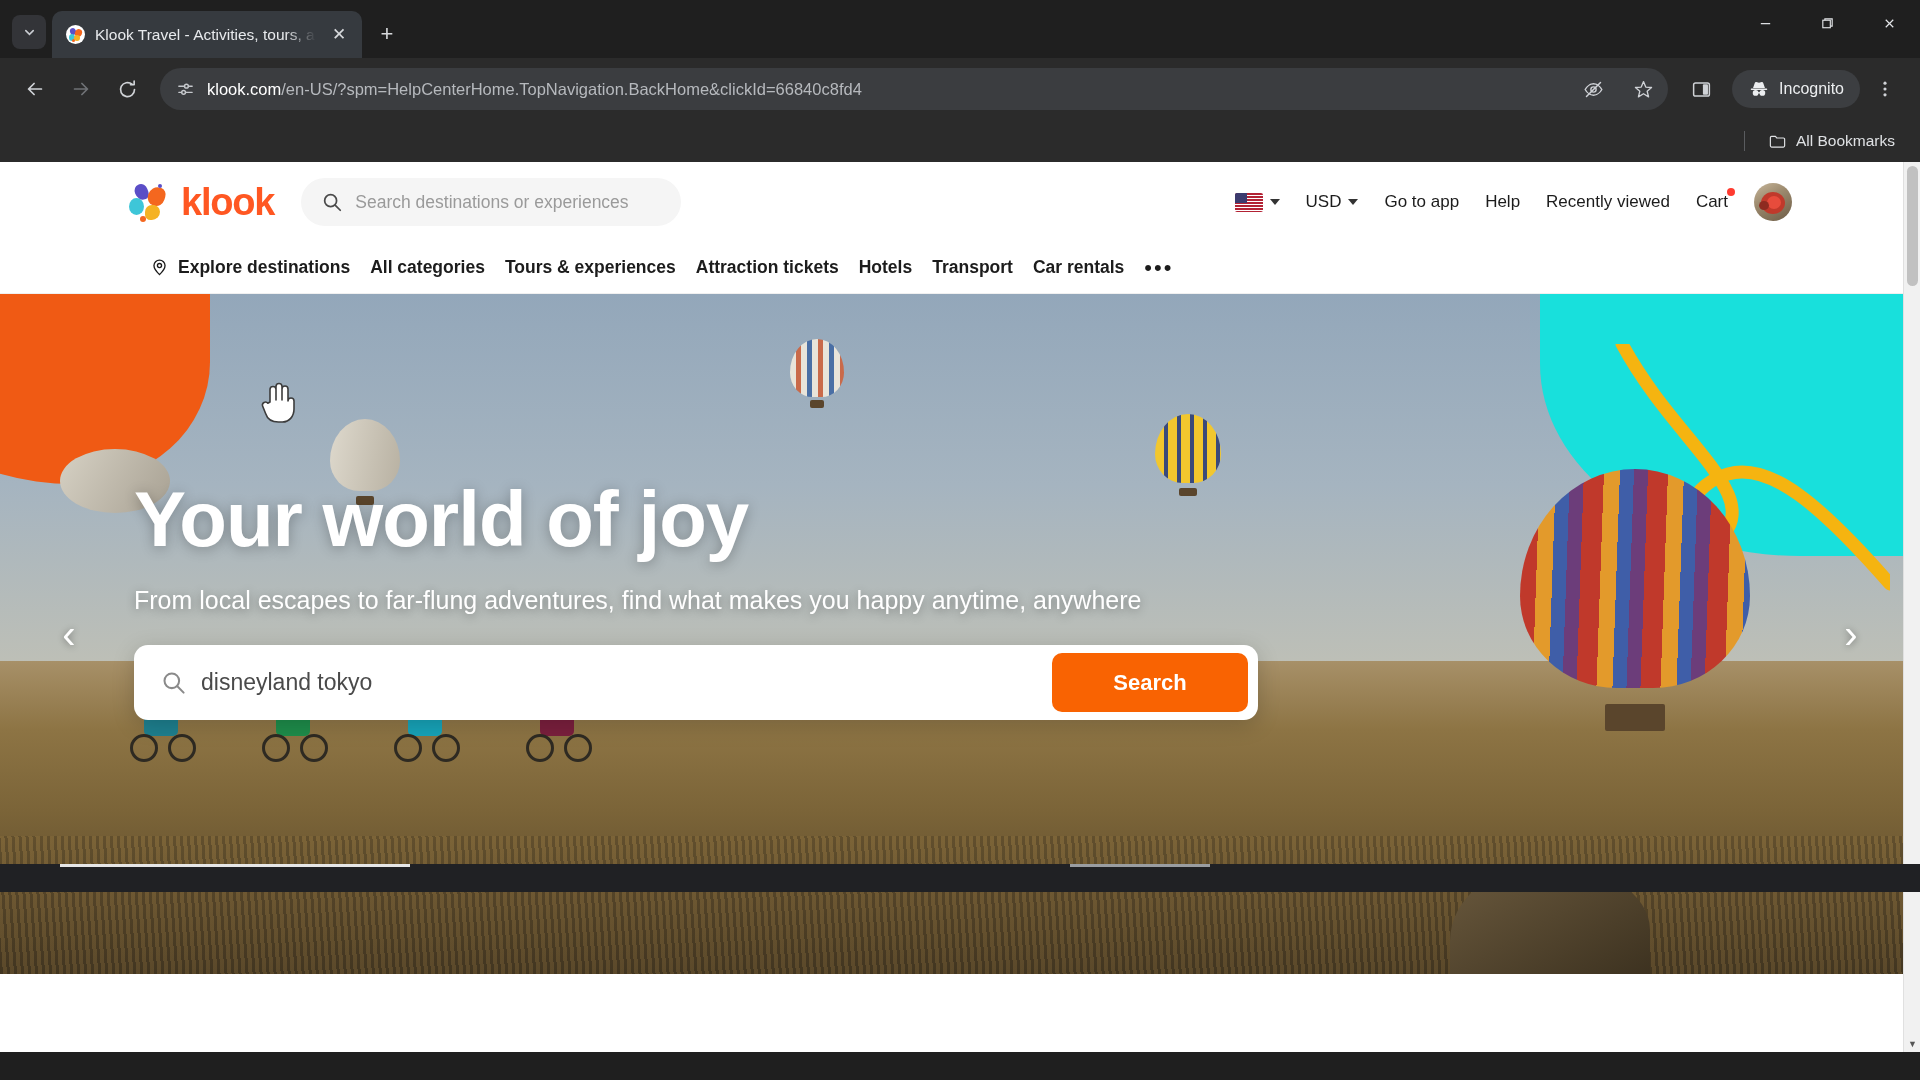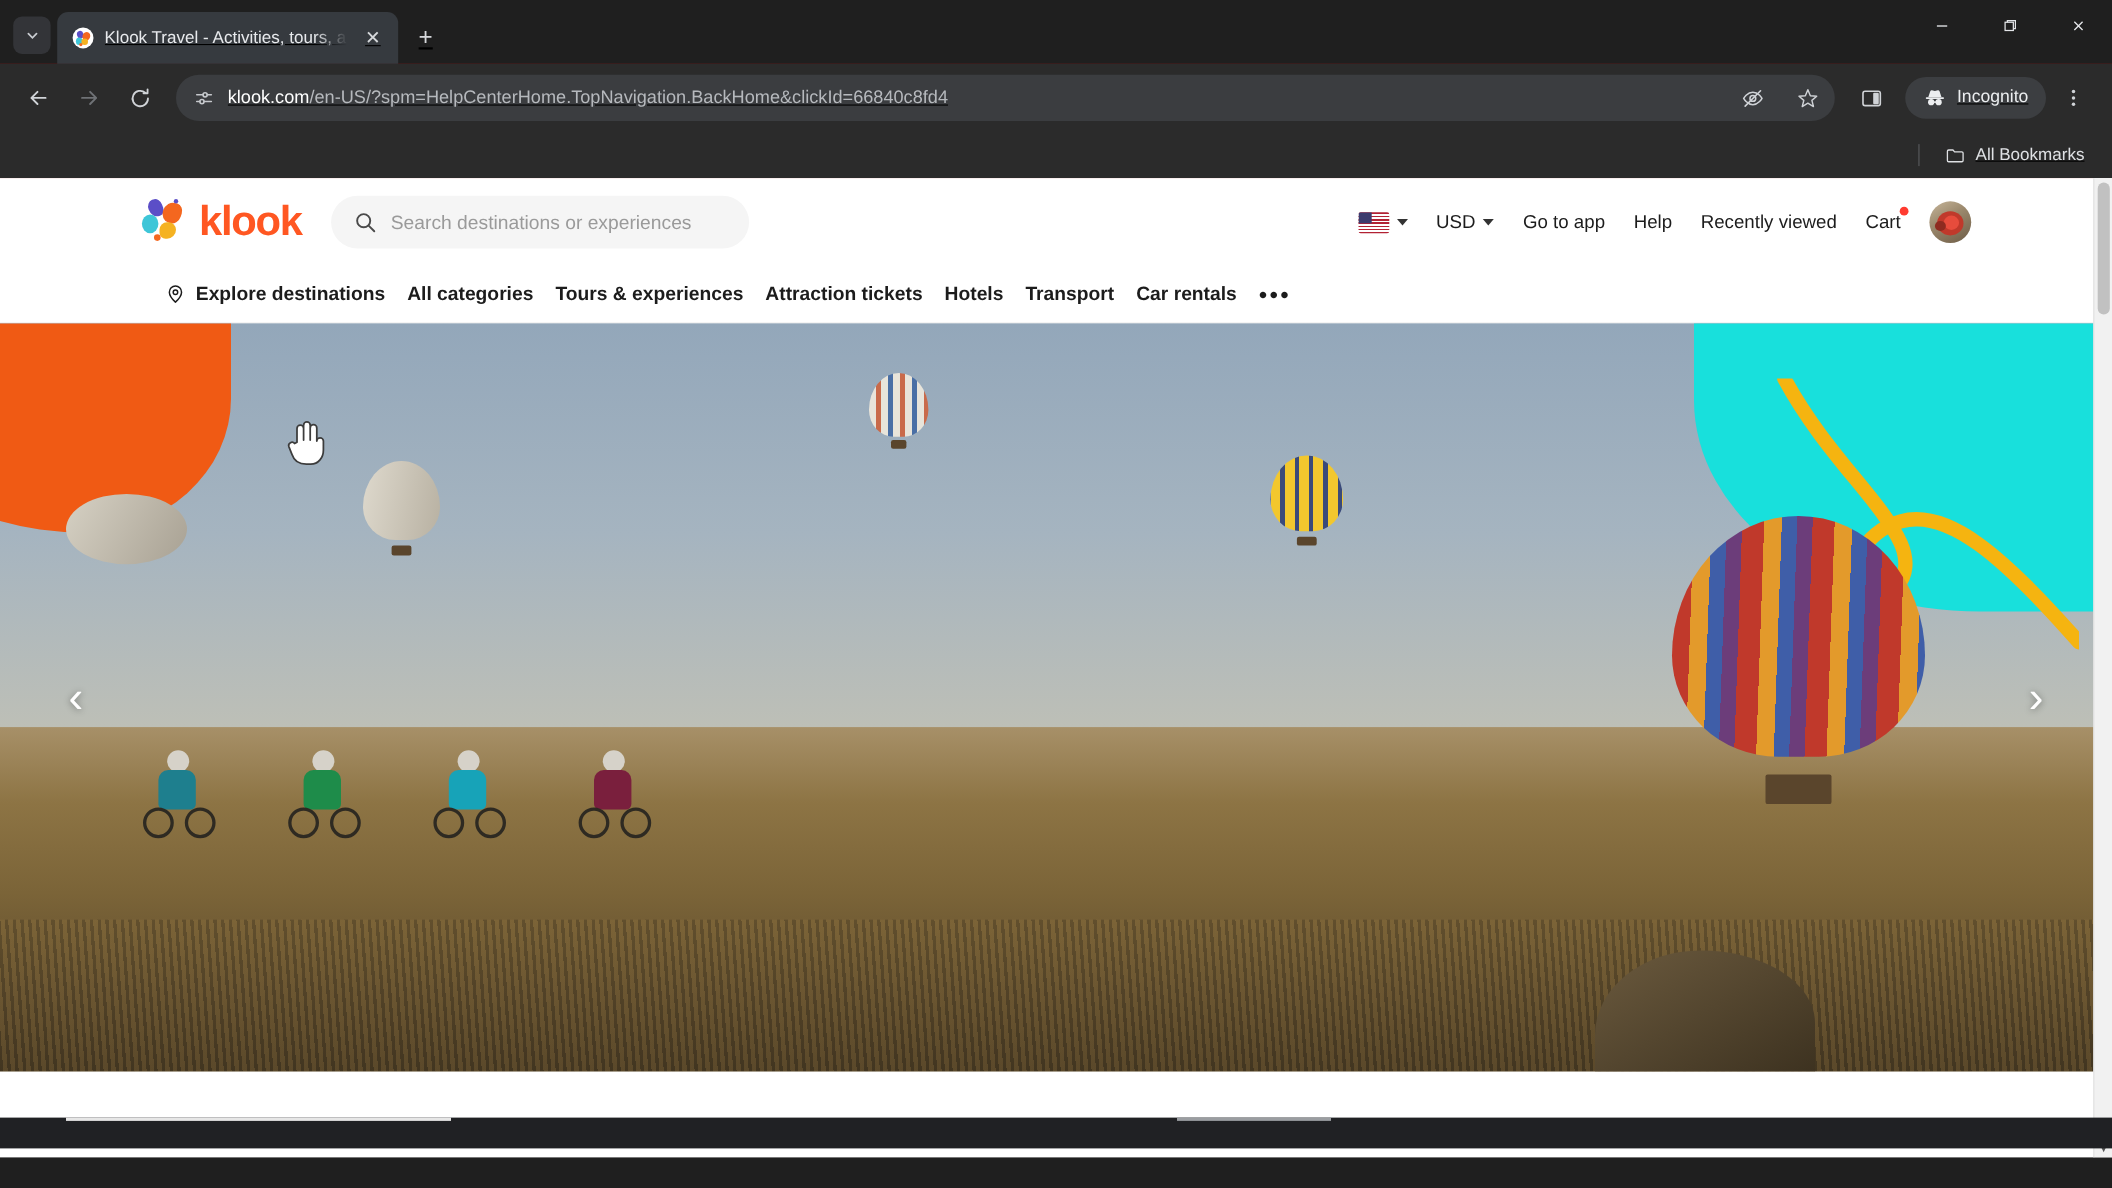--- a/index.html
+++ b/index.html
@@ -4,21 +4,21 @@
 <style>
   * { box-sizing: border-box; margin: 0; padding: 0; }
   html, body {
     width: 1920px; height: 1080px;
     overflow: hidden;
     font-family: "Liberation Sans", sans-serif;
     background: #1f1f1f;
   }
 
   
-  .browser { width: 1920px; height: 1044px; position: relative; background: #b91c1c; text-decoration: underline; }
+  .browser { width: 1920px; height: 892px; position: relative; background: #b91c1c; }
 
   .tabstrip {
     height: 58px; background: #1f1f1f;
     display: flex; align-items: flex-end; padding-left: 8px; position: relative;
   }
   .tab-search-btn {
     width: 34px; height: 34px; margin: 0 6px 9px 4px; border-radius: 8px;
     background: #333438; display: flex; align-items: center; justify-content: center;
     color: #c9ccd1; font-size: 11px;
   }
@@ -124,21 +124,21 @@
     display: flex; align-items: center; justify-content: center; font-size: 9px;
   }
   .scroll-arrow.up { top: 0; }
   .scroll-arrow.down { bottom: 0; }
 
   
   .klook-header {
     height: 80px; background: #fff; display: flex; align-items: center;
     padding: 0 0 0 128px;
   }
-  .klook-logo { display: flex; align-items: flex-start; gap: 9px; flex: 0 0 auto; }
+  .klook-logo { display: flex; align-items: flex-end; gap: 9px; flex: 0 0 auto; }
   .logo-mark { width: 44px; height: 40px; position: relative; }
   .logo-mark i { position: absolute; display: block; }
   .lm1 { width: 13px; height: 16px; background: #5b4ec7; border-radius: 50% 50% 40% 60%; left: 7px; top: 0px; transform: rotate(-20deg); }
   .lm2 { width: 17px; height: 19px; background: #f4671f; border-radius: 58% 42% 50% 50%; left: 20px; top: 3px; transform: rotate(18deg); }
   .lm3 { width: 15px; height: 17px; background: #3ec6d8; border-radius: 50%; left: 1px; top: 14px; }
   .lm4 { width: 15px; height: 15px; background: #f5b222; border-radius: 50% 50% 60% 40%; left: 17px; top: 21px; }
   .lm5 { width: 6px; height: 6px; background: #f4671f; border-radius: 50%; left: 12px; top: 32px; }
   .lm6 { width: 4px; height: 4px; background: #5b4ec7; border-radius: 50%; left: 30px; top: 0px; }
   .logo-word { font-size: 38px; font-weight: bold; color: #ff5722; letter-spacing: -1.2px; }
   .header-search {
@@ -511,20 +511,34 @@
             <span class="head"></span>
             <span class="body"></span>
             <span class="wheel w1"></span>
             <span class="wheel w2"></span>
           </div>
       </div>
 
       <div class="hero-arrow left">‹</div>
       <div class="hero-arrow right">›</div>
 
+      <div class="hero-content">
+        <div class="hero-title">Your world of joy</div>
+        <div class="hero-sub">From local escapes to far-flung adventures, find what makes you happy anytime, anywhere</div>
+        <div class="hero-searchbar">
+          <span class="s-icon">
+            <svg width="27" height="27" viewBox="0 0 24 24">
+              <circle cx="10.5" cy="10.5" r="6.5" stroke="#8a8a8a" stroke-width="1.8" fill="none"></circle>
+              <path d="M15.4 15.4 L21 21" stroke="#8a8a8a" stroke-width="1.8" stroke-linecap="round"></path>
+            </svg>
+          </span>
+          <div class="hero-input">disneyland tokyo</div>
+          <div class="hero-search-btn">Search</div>
+        </div>
+      </div>
     </div>
 
     <div class="below-hero"></div>
 
     <svg class="cursor" width="38" height="44" viewBox="0 0 38 44">
       <path d="M12 22 V9.5 a3 3 0 0 1 6 0 V20 V6.5 a3 3 0 0 1 6 0 V20 V9 a3 3 0 0 1 6 0 V21 a3 3 0 0 1 6 0 V29 c0 7-4.5 13-11.5 13 h-4 C13 42 9 38 7.6 33.5 L4.6 26 a3 3 0 0 1 5.2-2.8 Z" fill="#ffffff" stroke="#3c3c3c" stroke-width="1.6" stroke-linejoin="round"></path>
     </svg>
   </div>
 
   <div class="scrollbar">

